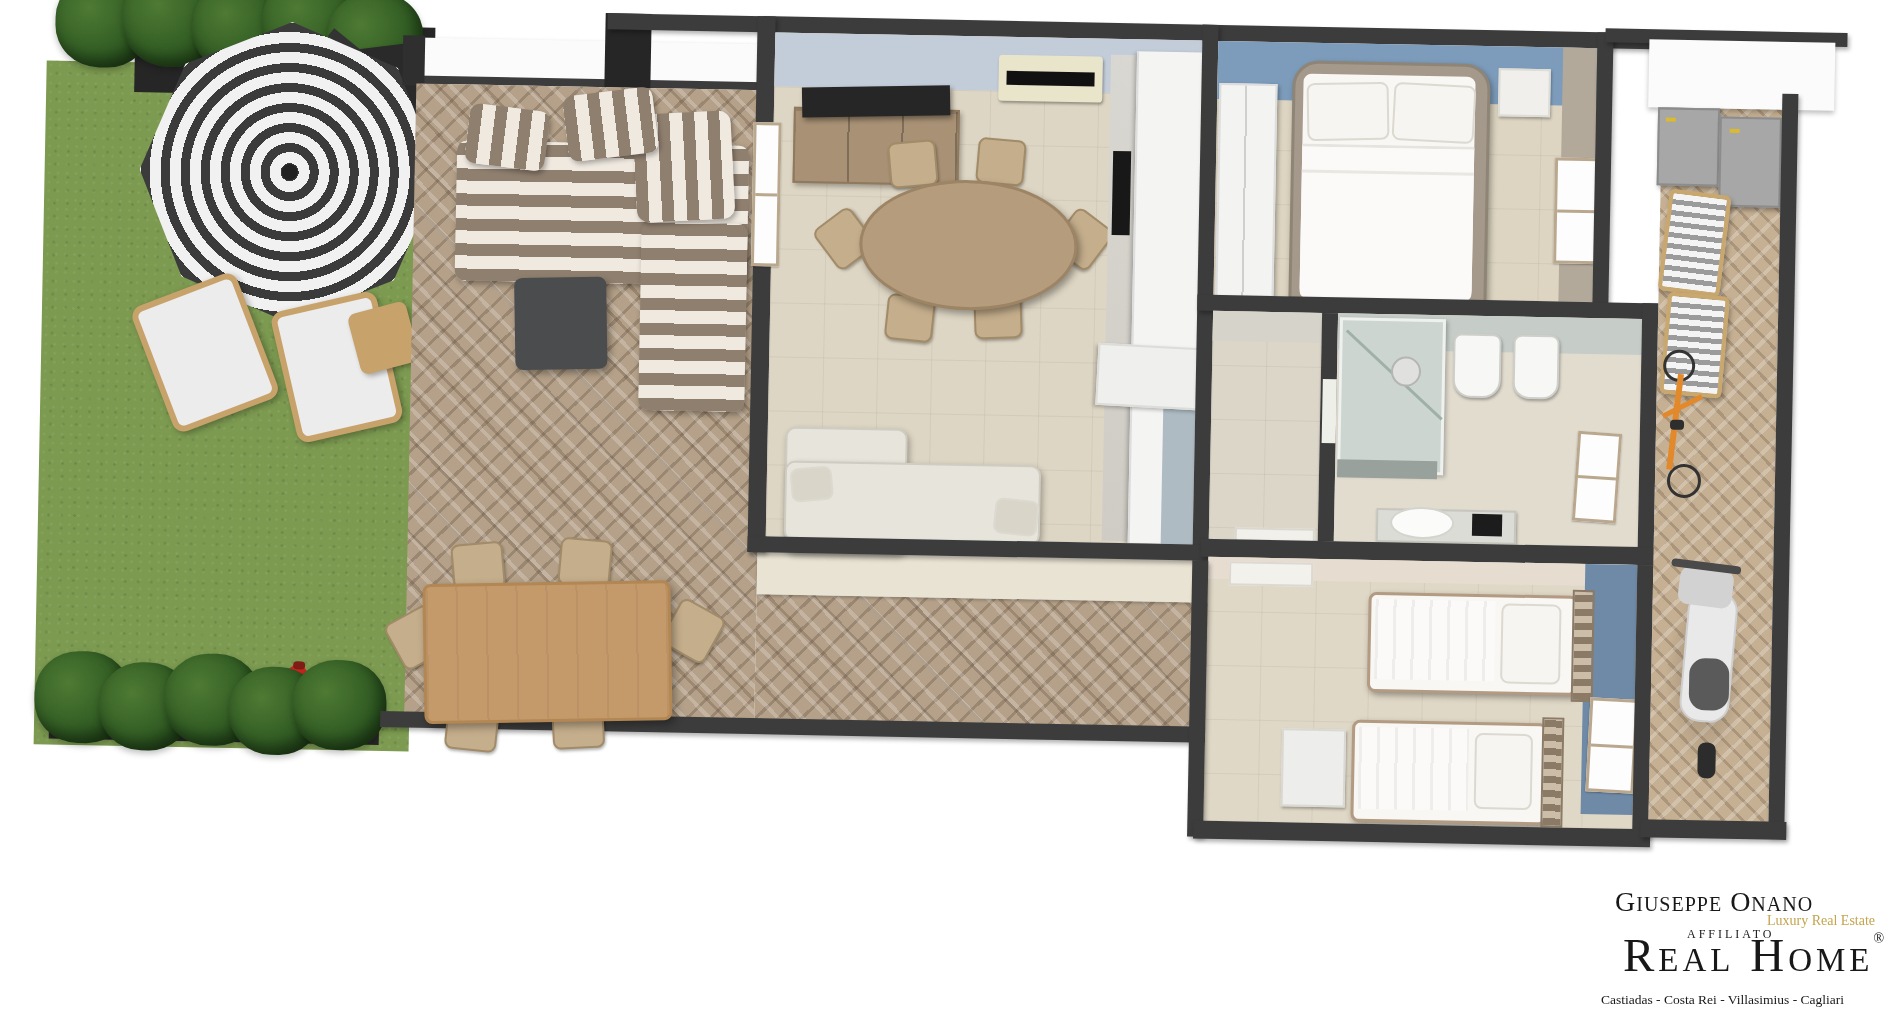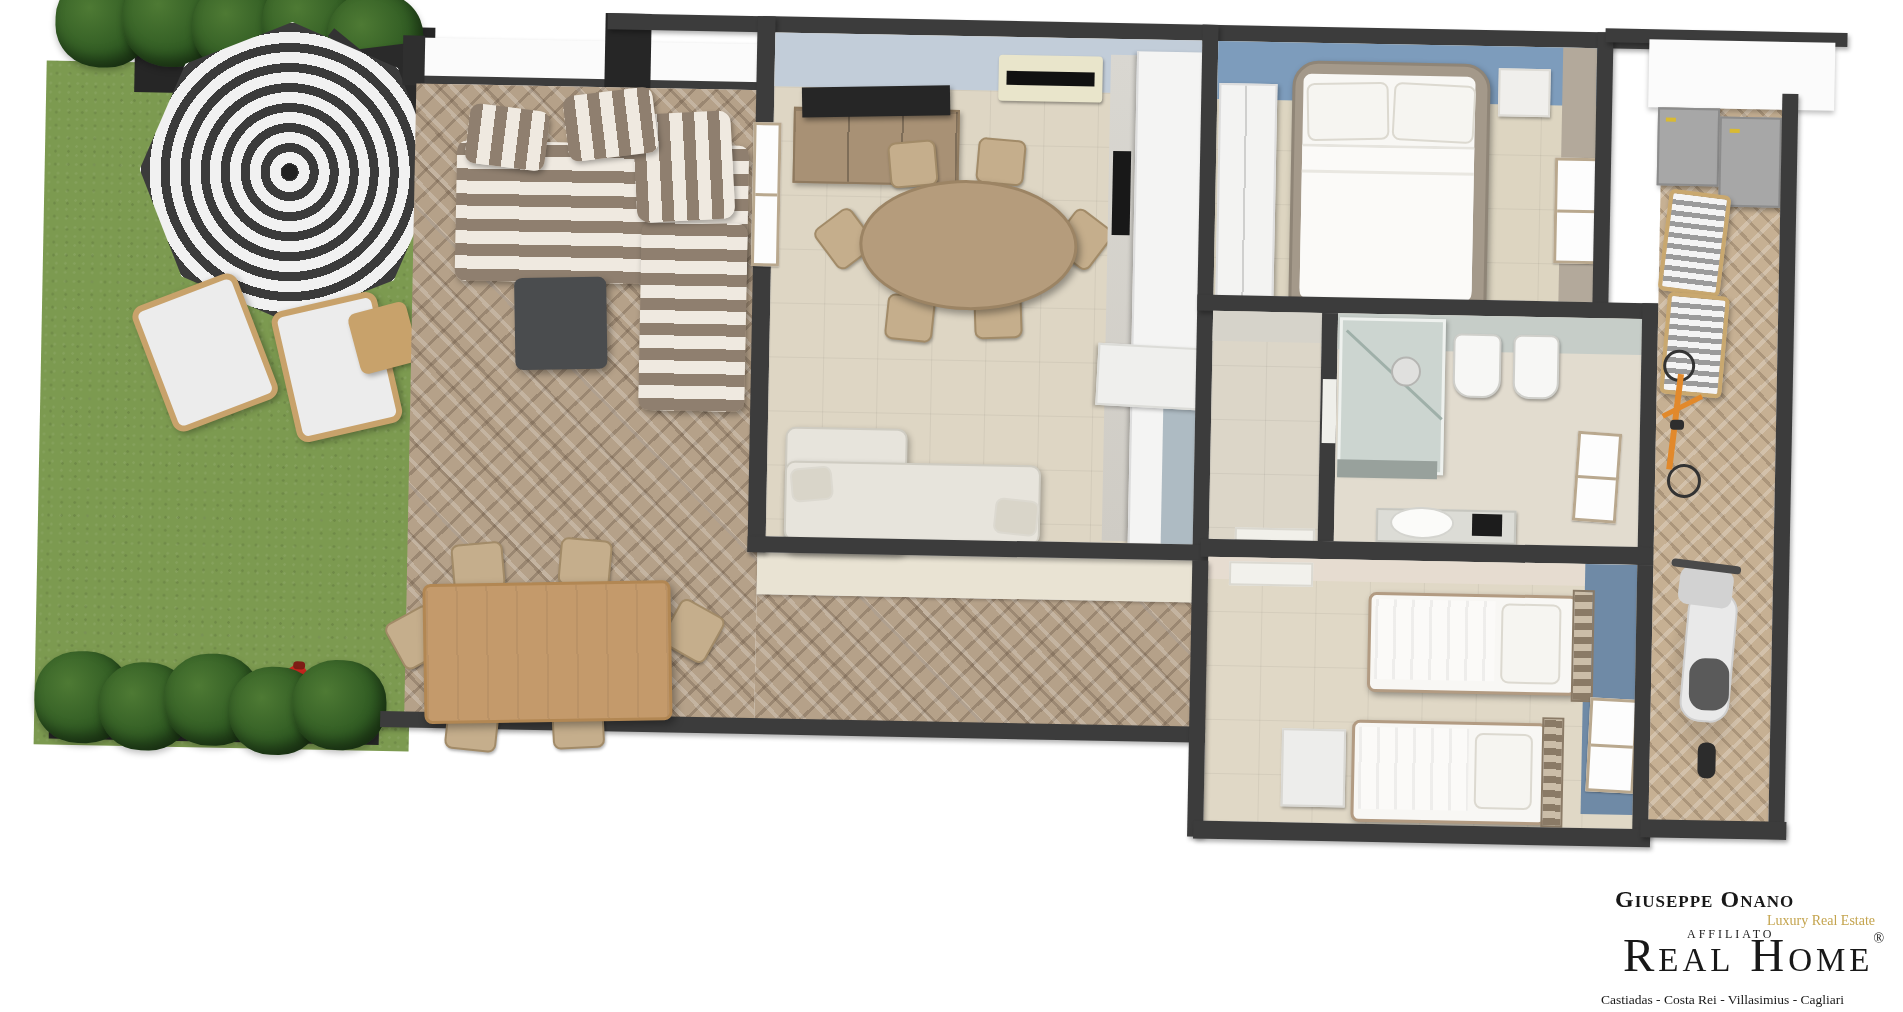--- a/index.html
+++ b/index.html
@@ -35,21 +35,21 @@
     background:repeating-radial-gradient(circle at 50% 50%,#3b3b3b 0 9px,#f1f1f1 9px 20px);
     box-shadow:6px 10px 18px rgba(0,0,0,.25);}
   .lounger{background:#ececec;border:6px solid #c8a26b;border-radius:12px;box-shadow:2px 3px 6px rgba(0,0,0,.3);}
   .pillow{background:#f6f5f1;border:2px solid #dcd9d0;border-radius:8px;}
   .bedframe{border-radius:8px;box-shadow:2px 3px 6px rgba(0,0,0,.35);}
   .chair{background:#c5ae8c;border:2px solid #a28b68;border-radius:8px;box-shadow:1px 2px 3px rgba(0,0,0,.3);}
   .cab{background:#a7a7a7;border:2px solid #8c8c8c;box-shadow:2px 3px 5px rgba(0,0,0,.35);}
   .fixt{background:#f7f7f5;border:2px solid #cfcfca;border-radius:10px;box-shadow:1px 2px 3px rgba(0,0,0,.3);}
   
   .logo{position:absolute;left:1505px;top:880px;width:398px;height:132px;color:#181818;}
-  .lg-name{position:absolute;left:110px;top:6px;font-variant:small-caps;font-size:24px;letter-spacing:1px;white-space:nowrap;font-weight:bold;}
+  .lg-name{position:absolute;left:110px;top:6px;font-variant:small-caps;font-size:28px;letter-spacing:1px;white-space:nowrap;}
   .lg-tag{position:absolute;left:262px;top:33px;font-size:14px;color:#c4a44e;white-space:nowrap;}
   .lg-aff{position:absolute;left:182px;top:47px;font-size:12px;letter-spacing:3px;}
   .lg-brand{position:absolute;left:118px;top:48px;font-variant:small-caps;font-size:47px;letter-spacing:4px;white-space:nowrap;}
   .lg-sup{font-size:14px;vertical-align:28px;letter-spacing:0;}
   .lg-loc{position:absolute;left:96px;top:112px;font-size:13.5px;white-space:nowrap;}
   .emblem{position:absolute;left:28px;top:32px;width:88px;height:88px;}
   .emblem .sq{position:absolute;inset:13px;border:1.5px solid #2a2a2a;}
   .emblem .circ{position:absolute;inset:16px;border:2.5px solid #1c1c1c;border-radius:50%;background:#fff;
     display:flex;align-items:center;justify-content:center;font-size:32px;letter-spacing:1px;}
   .emblem .reg{position:absolute;right:-4px;bottom:-2px;font-size:9px;}

